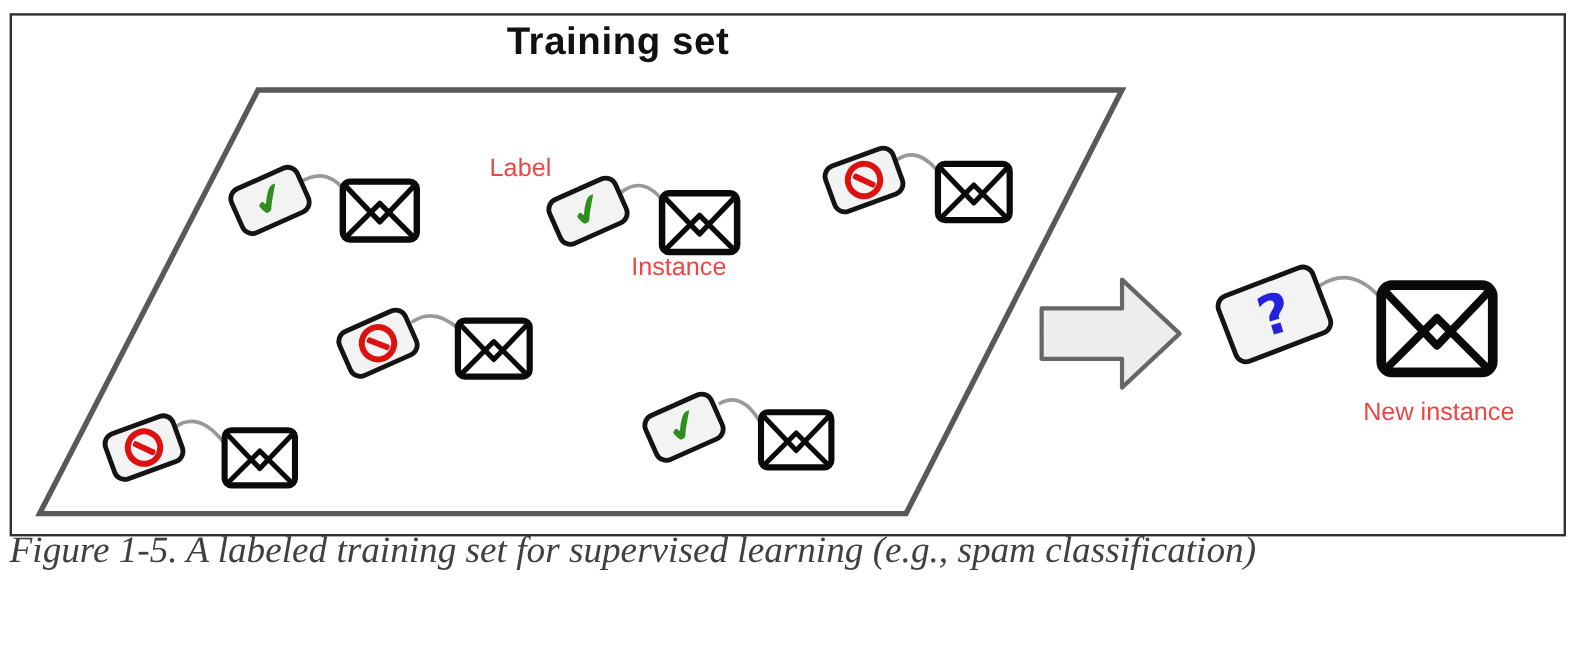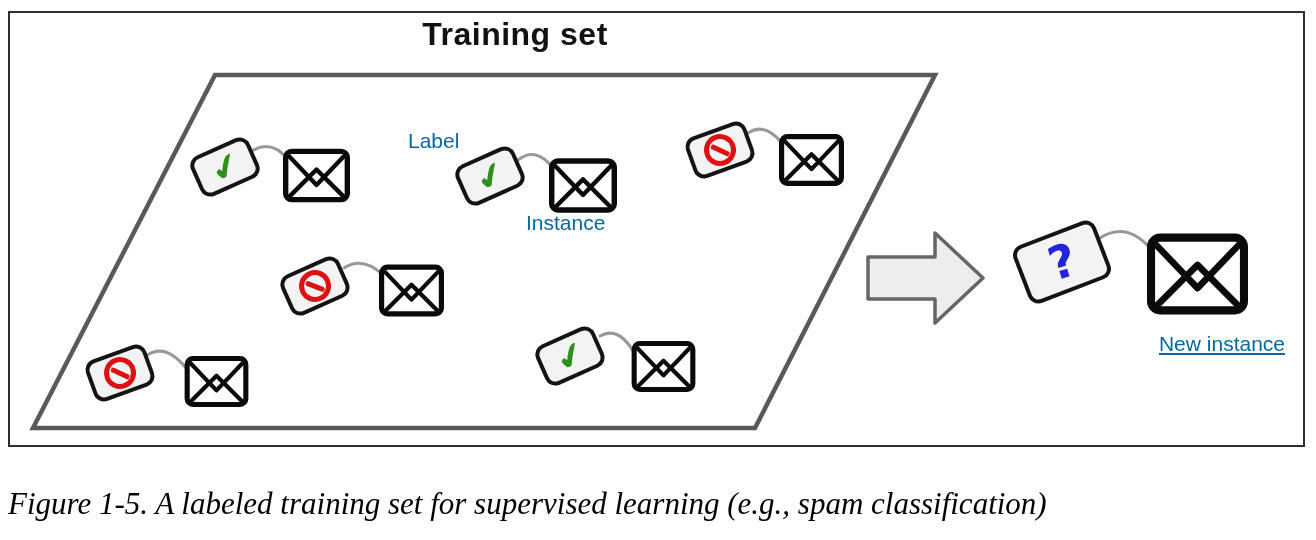--- a/index.html
+++ b/index.html
@@ -7,24 +7,24 @@
        font-family:"Liberation Sans","DejaVu Sans",sans-serif;color:#111;}
 
   .frame{position:absolute;left:8px;top:11px;width:1297px;height:436px;
          border:2px solid #2f2f2f;background:#fff;box-sizing:border-box;}
 
   .diagram-layer{position:absolute;left:0;top:0;width:1316px;height:540px;pointer-events:none;}
 
   .title{position:absolute;left:395px;top:16px;width:240px;text-align:center;
          font-size:32px;font-weight:bold;letter-spacing:0.5px;}
 
-  .annot{position:absolute;font-size:21px;color:#0369a1;}
+  .annot{position:absolute;font-size:21px;color:#ef4444;}
   .annot.label-txt{left:408px;top:129px;}
   .annot.instance-txt{left:526px;top:211px;text-align:center;}
-  .annot.newinst-txt{left:1113px;top:332px;width:172px;text-align:right;text-decoration:underline;}
+  .annot.newinst-txt{left:1113px;top:332px;width:172px;text-align:center;}
 
   .tag{position:absolute;background:#f3f3f3;border:4px solid #141414;border-radius:11px;
        box-sizing:border-box;display:flex;align-items:center;justify-content:center;}
   .tag.small{width:64px;height:44px;}
   .tag.big{width:88px;height:62px;}
   .t1{left:193px;top:145px;transform:rotate(-24deg);}
   .t2{left:458px;top:154px;transform:rotate(-24deg);}
   .t3{left:688px;top:128px;transform:rotate(-20deg);}
   .t4{left:283px;top:264px;transform:rotate(-24deg);}
   .t5{left:88px;top:351px;transform:rotate(-20deg);}
@@ -41,23 +41,23 @@
 
   svg.env{position:absolute;overflow:visible;}
   .e1{left:283px;top:148px;width:67px;height:55px;}
   .e2{left:549px;top:158px;width:68px;height:55px;}
   .e3{left:778px;top:134px;width:67px;height:52px;}
   .e4{left:379px;top:264px;width:65px;height:53px;}
   .e5{left:183px;top:356px;width:67px;height:51px;}
   .e6{left:630px;top:341px;width:67px;height:51px;}
   .ebig{left:1147px;top:232px;width:101px;height:84px;}
 
-  .caption{position:absolute;left:8px;top:486px;width:1300px;
+  .caption{position:absolute;left:8px;top:440px;width:1300px;
            font-family:"Liberation Serif","DejaVu Serif",serif;
-           font-style:italic;font-size:31px;color:#000000;}
+           font-style:italic;font-size:31px;color:#404040;}
 </style>
 </head>
 <body>
 
 <svg width="0" height="0" style="position:absolute">
   <defs>
     <g id="env-glyph">
       <rect x="4" y="4" width="92" height="72" rx="9" fill="#ffffff" stroke="#0a0a0a" stroke-width="8"></rect>
       <path d="M7,9 L50,54 L93,9" fill="none" stroke="#0a0a0a" stroke-width="6.5" stroke-linecap="round" stroke-linejoin="round"></path>
       <path d="M8,73 L50,31 L92,73" fill="none" stroke="#0a0a0a" stroke-width="6.5" stroke-linecap="round" stroke-linejoin="round"></path>

